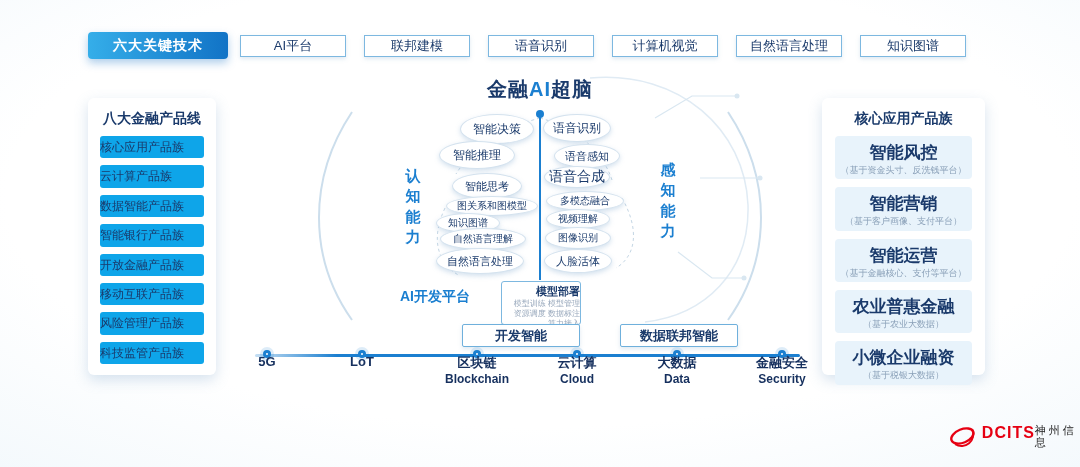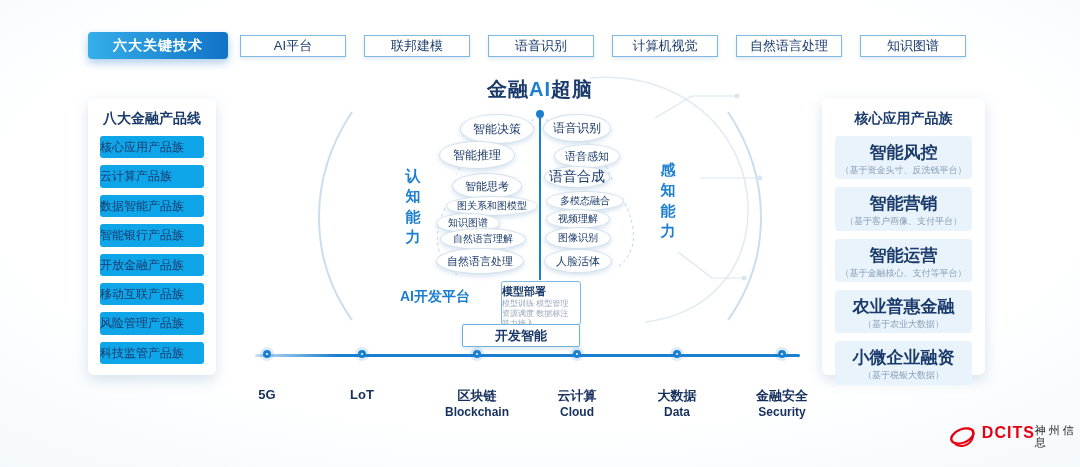--- a/index.html
+++ b/index.html
@@ -50,38 +50,38 @@
     line-height:1.35; text-align:center; word-break:break-all; z-index:4; letter-spacing:0;
   }
   .bubble {
     position:absolute; background:#fff; border:1px solid #d4e2ee; border-radius:50%;
     display:flex; align-items:center; justify-content:center; color:#1a3a6b;
     box-shadow:0 2px 5px rgba(130,170,205,.35); white-space:nowrap; z-index:3;
   }
   .platform-label { position:absolute; left:400px; top:288px; font-size:14px; font-weight:bold; color:#1b7fd0; z-index:4; }
   .deploy-box {
     position:absolute; left:501px; top:281px; width:80px; height:44px;
-    background:#fff; border:1px solid #7db8e0; border-radius:3px; text-align:left; z-index:4;
+    background:#fff; border:1px solid #7db8e0; border-radius:3px; text-align:right; z-index:4;
   }
   .deploy-box .dt { font-size:11px; font-weight:bold; color:#1a3a6b; margin-top:2px; }
   .deploy-box .dl { font-size:8px; color:#98a8bc; line-height:1.25; transform-origin:center top; }
   .bottom-box {
     position:absolute; top:324px; width:118px; height:23px; background:#fff;
     border:1px solid #6fb0dc; border-radius:2px; color:#1a3a6b; font-size:13px; font-weight:bold;
     display:flex; align-items:center; justify-content:center; z-index:4;
     box-shadow:0 2px 4px rgba(130,170,205,.25);
   }
   
   .tl-line { position:absolute; left:255px; top:354px; width:545px; height:3px; border-radius:2px;
     background:linear-gradient(90deg, rgba(27,127,208,.25), #1b7fd0 15%, #1b7fd0); z-index:2; }
   .tl-dot {
     position:absolute; top:350px; width:8px; height:8px; border-radius:50%; background:#fff;
     border:3px solid #1b7fd0; box-shadow:0 0 0 3px rgba(27,127,208,.15); z-index:3;
   }
-  .tl-label { position:absolute; top:387px; width:110px; text-align:center; z-index:3; }
+  .tl-label { position:absolute; top:354px; width:110px; text-align:center; z-index:3; }
   .tl-label .m { font-size:13px; font-weight:bold; color:#16305e; }
   .tl-label .e { font-size:12px; font-weight:bold; color:#16305e; }
   
   .logo { position:absolute; left:948px; top:420px; display:flex; align-items:center; gap:5px; z-index:4; }
   .logo-text { display:flex; flex-direction:row; line-height:1.1; }
   .logo-name { color:#e60012; font-weight:bold; font-size:16px; letter-spacing:1px; }
   .logo-co { color:#222; font-size:11px; letter-spacing:3px; }
   .decor { position:absolute; left:0; top:0; z-index:1; pointer-events:none; }
 </style>
 </head>
@@ -179,20 +179,21 @@
   <div class="platform-label">AI开发平台</div>
 
   <div class="deploy-box">
     <div class="dt">模型部署</div>
     <div class="dl">模型训练 模型管理</div>
     <div class="dl">资源调度 数据标注</div>
     <div class="dl">算力接入</div>
   </div>
 
   <div class="bottom-box" style="left:462px;">开发智能</div>
+  <div class="bottom-box" style="left:620px;">数据联邦智能</div>
 
   <div class="tl-line"></div>
   <div class="tl-dot" style="left:263px;"></div>
   <div class="tl-dot" style="left:358px;"></div>
   <div class="tl-dot" style="left:473px;"></div>
   <div class="tl-dot" style="left:573px;"></div>
   <div class="tl-dot" style="left:673px;"></div>
   <div class="tl-dot" style="left:778px;"></div>
 
   <div class="tl-label" style="left:212px;">

